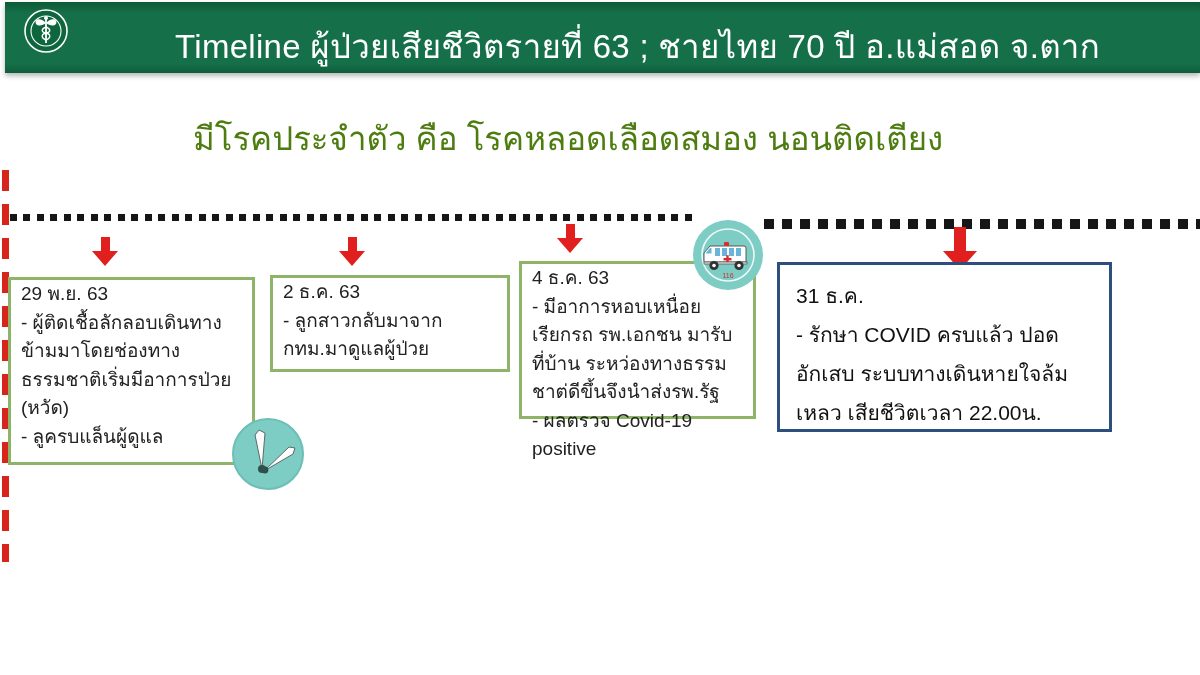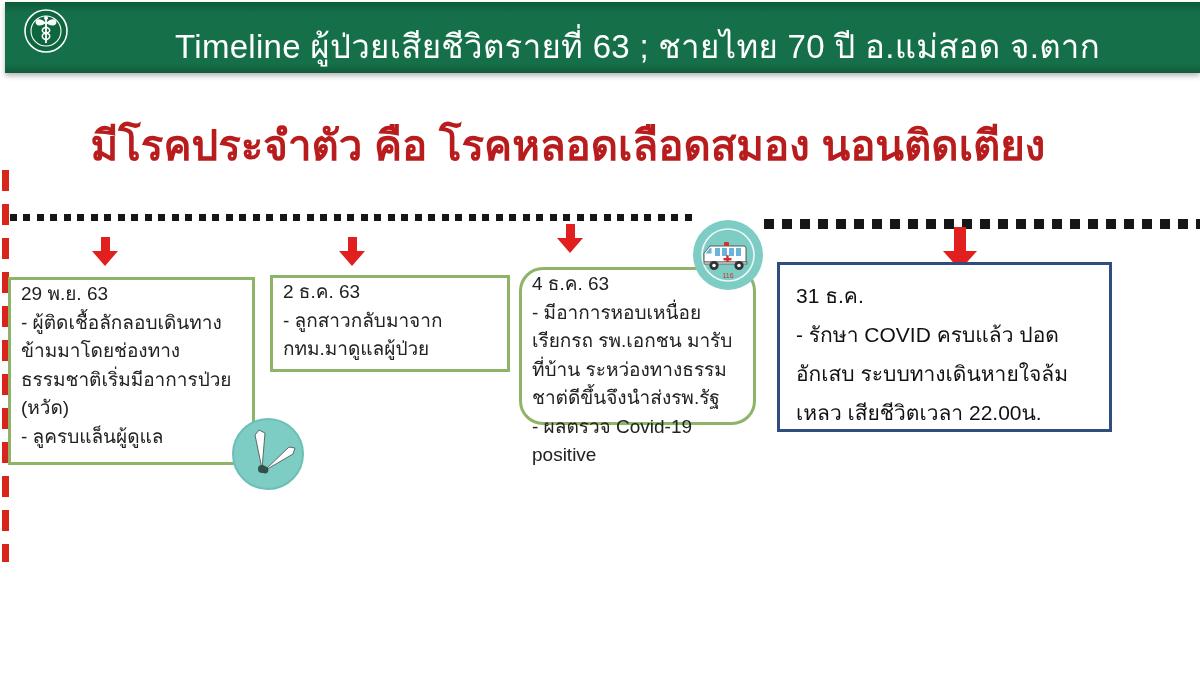--- a/index.html
+++ b/index.html
@@ -16,21 +16,21 @@
     display:flex; align-items:flex-end; justify-content:center;
   }
   .header-title {
     color:#ffffff; font-size:33px; letter-spacing:.3px; padding-left:70px; white-space:nowrap;
   }
   .logo { position:absolute; left:23px; top:8px; width:46px; height:46px; }
 
   
   .subtitle {
     position:absolute; top:112px; left:0; width:1136px; text-align:center;
-    font-size:42px; font-weight:bold; color:#b91c1c;
+    font-size:33px; font-weight:normal; color:#4d7c0f;
   }
 
   
   .red-dash-v {
     position:absolute; left:2px; top:170px; width:7px; height:392px;
     background:repeating-linear-gradient(180deg, var(--dash-red,#d8251b) 0 21px, transparent 21px 34px);
   }
   .dots-left {
     position:absolute; left:10px; top:214px; width:684px; height:7px;
     background:repeating-linear-gradient(90deg, var(--dot-black,#161616) 0 7px, transparent 7px 13.5px);
@@ -53,21 +53,21 @@
     border:3px solid var(--box-green-border,#8eb468);
     padding:0 10px; font-size:19px; line-height:1.5; color:#222;
   }
   .event .detail-line { margin:0; }
   .event.blue {
     border-color:var(--box-blue-border,#2e4f7e);
     font-size:21px; line-height:1.85; padding:12px 16px; color:#111;
   }
   .ev1 { left:8px;   top:277px; width:247px; height:188px; }
   .ev2 { left:270px; top:275px; width:240px; height:97px;  }
-  .ev3 { left:519px; top:267px; width:237px; height:158px;border-radius:24px; }
+  .ev3 { left:519px; top:261px; width:237px; height:158px; }
   .ev4 { left:777px; top:262px; width:335px; height:170px; }
 
   
   .icon-badge { position:absolute; z-index:3; }
   .swab-pos { left:231px; top:417px; }
   .amb-pos  { left:692px; top:219px; }
 </style>
 </head>
 <body>
 

